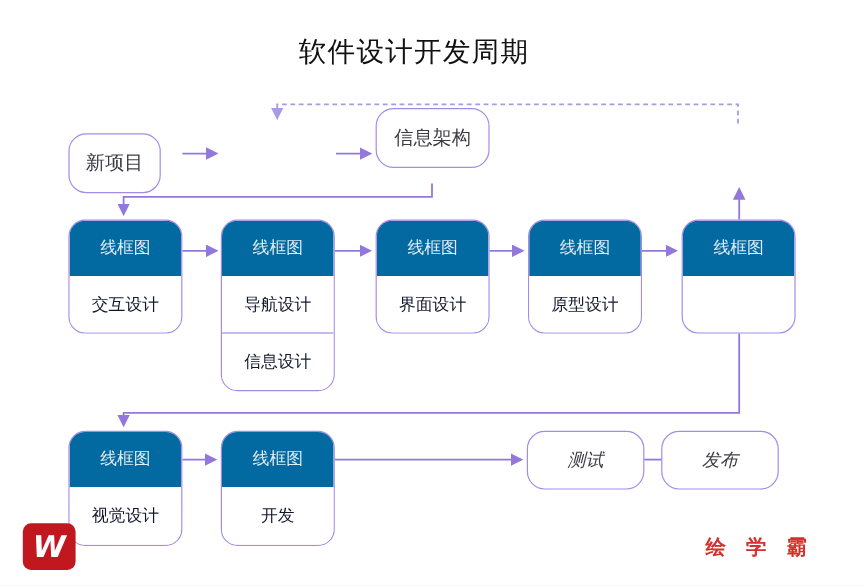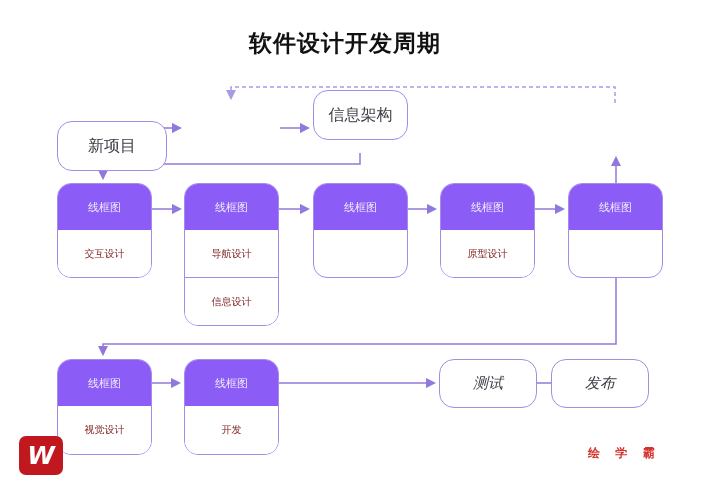--- a/index.html
+++ b/index.html
@@ -3,56 +3,56 @@
 <meta charset="utf-8">
 <style>
   html,body{margin:0;padding:0;background:#f3f3f3;}
   .stage{
     position:relative;width:720px;height:488px;background:#ffffff;
     font-family:"Liberation Sans","DejaVu Sans",sans-serif;
     overflow:hidden;margin:0 auto;
   }
   .page-title{
     position:absolute;left:0;top:28px;width:690px;text-align:center;
-    font-size:23px;font-weight:bold;color:#111;letter-spacing:1px;
+    font-size:23px;font-weight:normal;color:#111;letter-spacing:1px;
   }
   .connectors{position:absolute;left:0;top:0;z-index:1;}
   
   .sbox{
     position:absolute;box-sizing:border-box;background:#fff;
     border:1.5px solid #a58be8;border-radius:15px;
     display:flex;align-items:center;justify-content:center;
     font-size:16px;color:#3c3c46;z-index:2;
   }
   .sbox.small{font-size:15px;font-style:italic;}
   
   .cbox{
     position:absolute;box-sizing:border-box;width:95px;background:#fff;
     border:1.5px solid #a58be8;border-radius:14px;overflow:hidden;
     display:flex;flex-direction:column;z-index:2;
   }
   .cbox-header{
-    flex:0 0 46px;background:#8b5cf6;color:rgba(255,255,255,0.88);
-    display:flex;align-items:center;justify-content:center;font-size:11px;
+    flex:0 0 46px;background:#0369a1;color:rgba(255,255,255,0.88);
+    display:flex;align-items:center;justify-content:center;font-size:14px;
   }
   .cbox-body{
     flex:1 1 auto;display:flex;align-items:center;justify-content:center;
-    font-size:10px;color:#7f1d1d;background:#fff;
+    font-size:14px;color:#0f172a;background:#fff;
   }
   .cbox-body.divided{border-top:1.5px solid #a58be8;}
   .logo-badge{
     position:absolute;left:19px;top:436px;width:44px;height:39px;
     background:#c0181e;border-radius:7px;z-index:5;
     display:flex;align-items:center;justify-content:center;
     color:#fff;font-weight:bold;font-size:25px;font-style:italic;
     font-family:"DejaVu Sans",sans-serif;
   }
   .brand-name{
     position:absolute;left:588px;top:445px;z-index:5;
-    color:#d3312c;font-size:12px;font-weight:bold;letter-spacing:6px;
+    color:#d3312c;font-size:17px;font-weight:bold;letter-spacing:6px;
   }
 </style>
 </head>
 <body>
 
 <div class="stage">
 
   <div class="page-title">软件设计开发周期</div>
 
   <svg class="connectors" width="720" height="488" viewBox="0 0 720 488">
@@ -74,34 +74,35 @@
       <path d="M408 209 H435" marker-end="url(#arr)"></path>
       <path d="M535 209 H563" marker-end="url(#arr)"></path>
       <path d="M616 183 V158" marker-end="url(#arr)"></path>
       <path d="M616 278 V344 H103 V354" marker-end="url(#arr)"></path>
       <path d="M152 383 H179" marker-end="url(#arr)"></path>
       <path d="M279 383 H434" marker-end="url(#arr)"></path>
       <path d="M537 383 H562" marker-end="url(#arr)"></path>
     </g>
   </svg>
 
-  <div class="sbox" style="left:57px;top:121px;width:110px;height:50px">新项目</div>
+  <div class="sbox" style="left:57px;top:111px;width:77px;height:50px">新项目</div>
   <div class="sbox" style="left:313px;top:90px;width:95px;height:50px">信息架构</div>
 
   <div class="cbox" style="left:57px;top:183px;height:95px">
     <div class="cbox-header">线框图</div>
     <div class="cbox-body">交互设计</div>
   </div>
   <div class="cbox" style="left:184px;top:183px;height:143px">
     <div class="cbox-header">线框图</div>
     <div class="cbox-body">导航设计</div>
     <div class="cbox-body divided">信息设计</div>
   </div>
   <div class="cbox" style="left:313px;top:183px;height:95px">
     <div class="cbox-header">线框图</div>
+    <div class="cbox-body">界面设计</div>
   </div>
   <div class="cbox" style="left:440px;top:183px;height:95px">
     <div class="cbox-header">线框图</div>
     <div class="cbox-body">原型设计</div>
   </div>
   <div class="cbox" style="left:568px;top:183px;height:95px">
     <div class="cbox-header">线框图</div>
   </div>
 
   <div class="cbox" style="left:57px;top:359px;height:96px">

